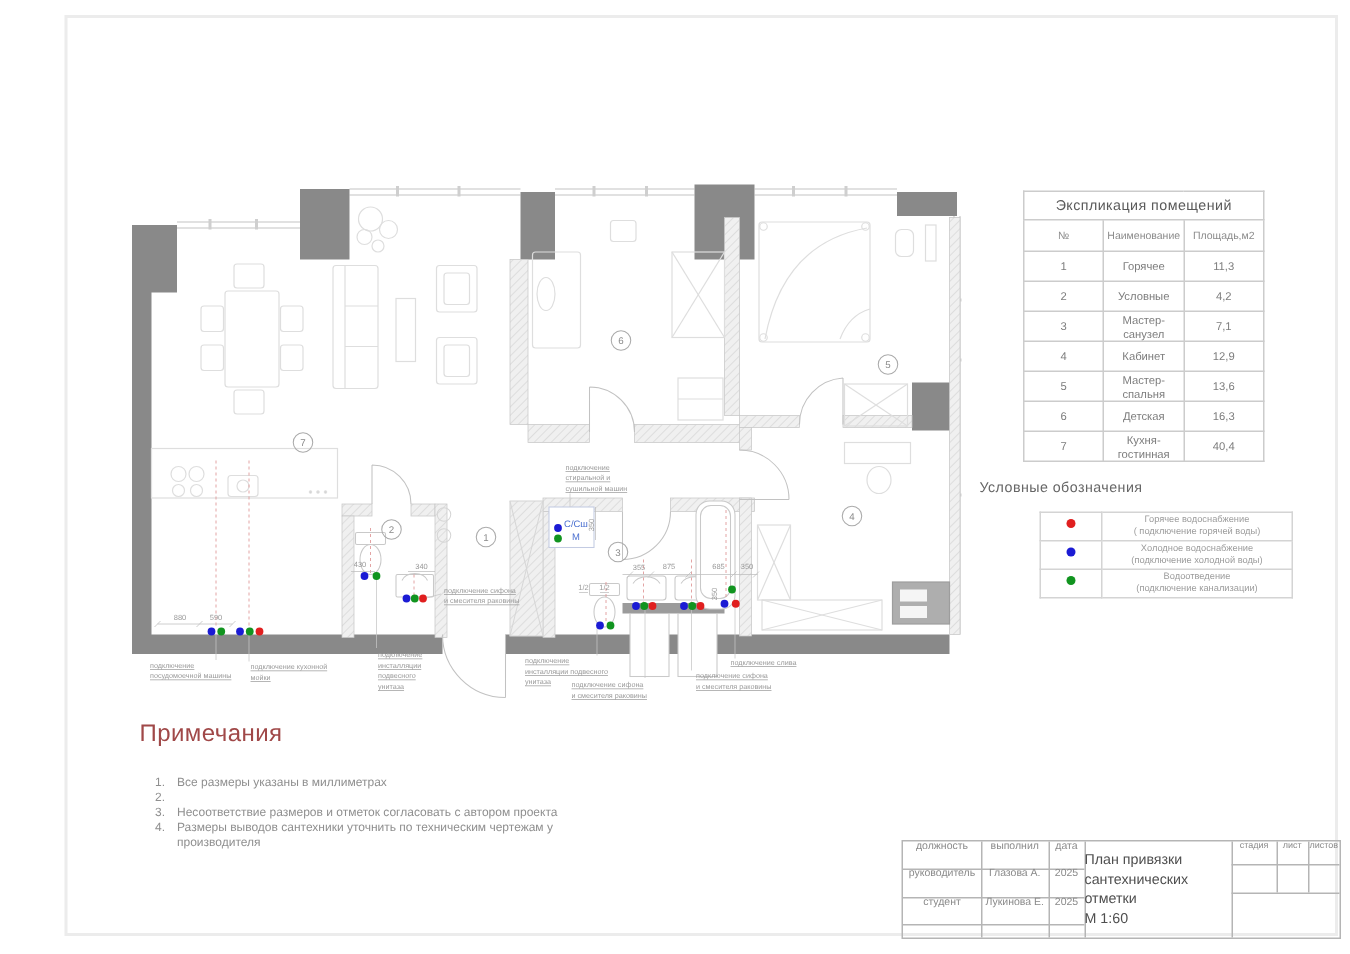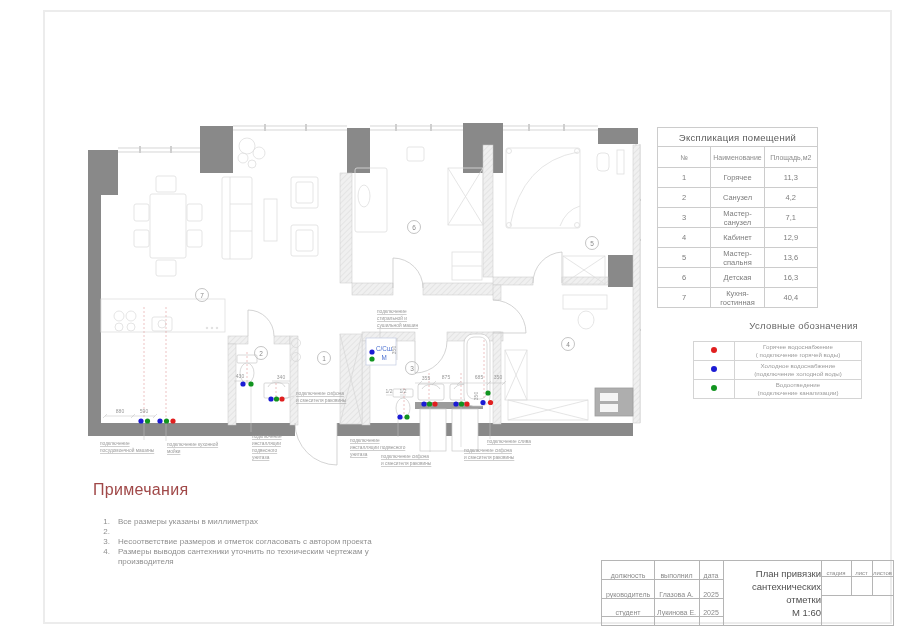--- a/index.html
+++ b/index.html
@@ -2,42 +2,42 @@
 <html><head>
 <meta charset="utf-8">
 <style>
   html,body{margin:0;padding:0;background:#fff}
   body{width:900px;height:636px;position:relative;overflow:hidden;
        font-family:"Liberation Sans",sans-serif;color:#777}
   .abs{position:absolute}
   #frame{left:43px;top:10px;width:845px;height:610px;border:2px solid #ececec}
 
   
-  table.expl{position:absolute;left:657px;top:127px;width:161px;border-collapse:collapse;
+  table.expl{position:absolute;left:682px;top:127px;width:161px;border-collapse:collapse;
              table-layout:fixed;font-size:7.5px;color:#7d7d7d}
   .expl td{border:1px solid #ccc;text-align:center;padding:0;height:19px;font-weight:normal}
   .expl td.title{font-size:9.5px;color:#5a5a5a;height:18px;letter-spacing:.3px}
   .expl tr.hdr td{height:20px;font-size:7px;color:#8c8c8c}
 
   
-  #legend-title{left:653px;top:320px;width:205px;text-align:right;font-size:9.5px;color:#666;letter-spacing:.3px}
+  #legend-title{left:653px;top:320px;width:205px;text-align:left;font-size:9.5px;color:#666;letter-spacing:.3px}
   table.legend{position:absolute;left:693px;top:341px;width:166px;border-collapse:collapse;
                table-layout:fixed;font-size:6.2px;color:#9c9c9c}
   .legend td{border:1px solid #d4d4d4;height:18px;text-align:center;padding:0;line-height:1.3}
 
   
   #notes-title{left:93px;top:481px;font-size:16px;color:#a04848;letter-spacing:.3px}
   #notes{left:97px;top:517px;width:282px;font-size:8px;color:#8f8f8f;line-height:10px}
   #notes .row{display:flex}
   #notes .n{width:13px;text-align:right;margin-right:8px;flex:none}
 
   
   #tblock{left:601px;top:560px;width:291px;height:64px;border:1px solid #b5b5b5;font-size:7px;color:#8a8a8a}
   .vline,.hline{position:absolute;background:#b5b5b5}
-  .tcell{position:absolute;display:flex;align-items:flex-end;justify-content:center;text-align:center;overflow:hidden}
+  .tcell{position:absolute;display:flex;align-items:flex-start;justify-content:center;text-align:center;overflow:hidden}
   #tb-title{font-size:9.5px;line-height:13px;color:#4f4f4f}
 
   svg text{font-family:"Liberation Sans",sans-serif}
   .ann{font-size:4.8px;fill:#9a9a9a;text-decoration:underline}
   .dim{font-size:5px;fill:#999}
   .rm{font-size:6.5px;fill:#8a8a8a}
   .wm{font-size:6.3px;fill:#4a6fd0}
 </style>
 </head>
 <body>
@@ -393,21 +393,21 @@
     <td style="width:92px">Наименование</td>
     <td style="width:63px">Площадь,м2</td>
   </tr>
   <tr>
         <td>1</td>
         <td>Горячее</td>
         <td>11,3</td>
       </tr>
   <tr>
         <td>2</td>
-        <td>Санузел</td>
+        <td>Условные</td>
         <td>4,2</td>
       </tr>
   <tr>
         <td>3</td>
         <td>Мастер-санузел</td>
         <td>7,1</td>
       </tr>
   <tr>
         <td>4</td>
         <td>Кабинет</td>

